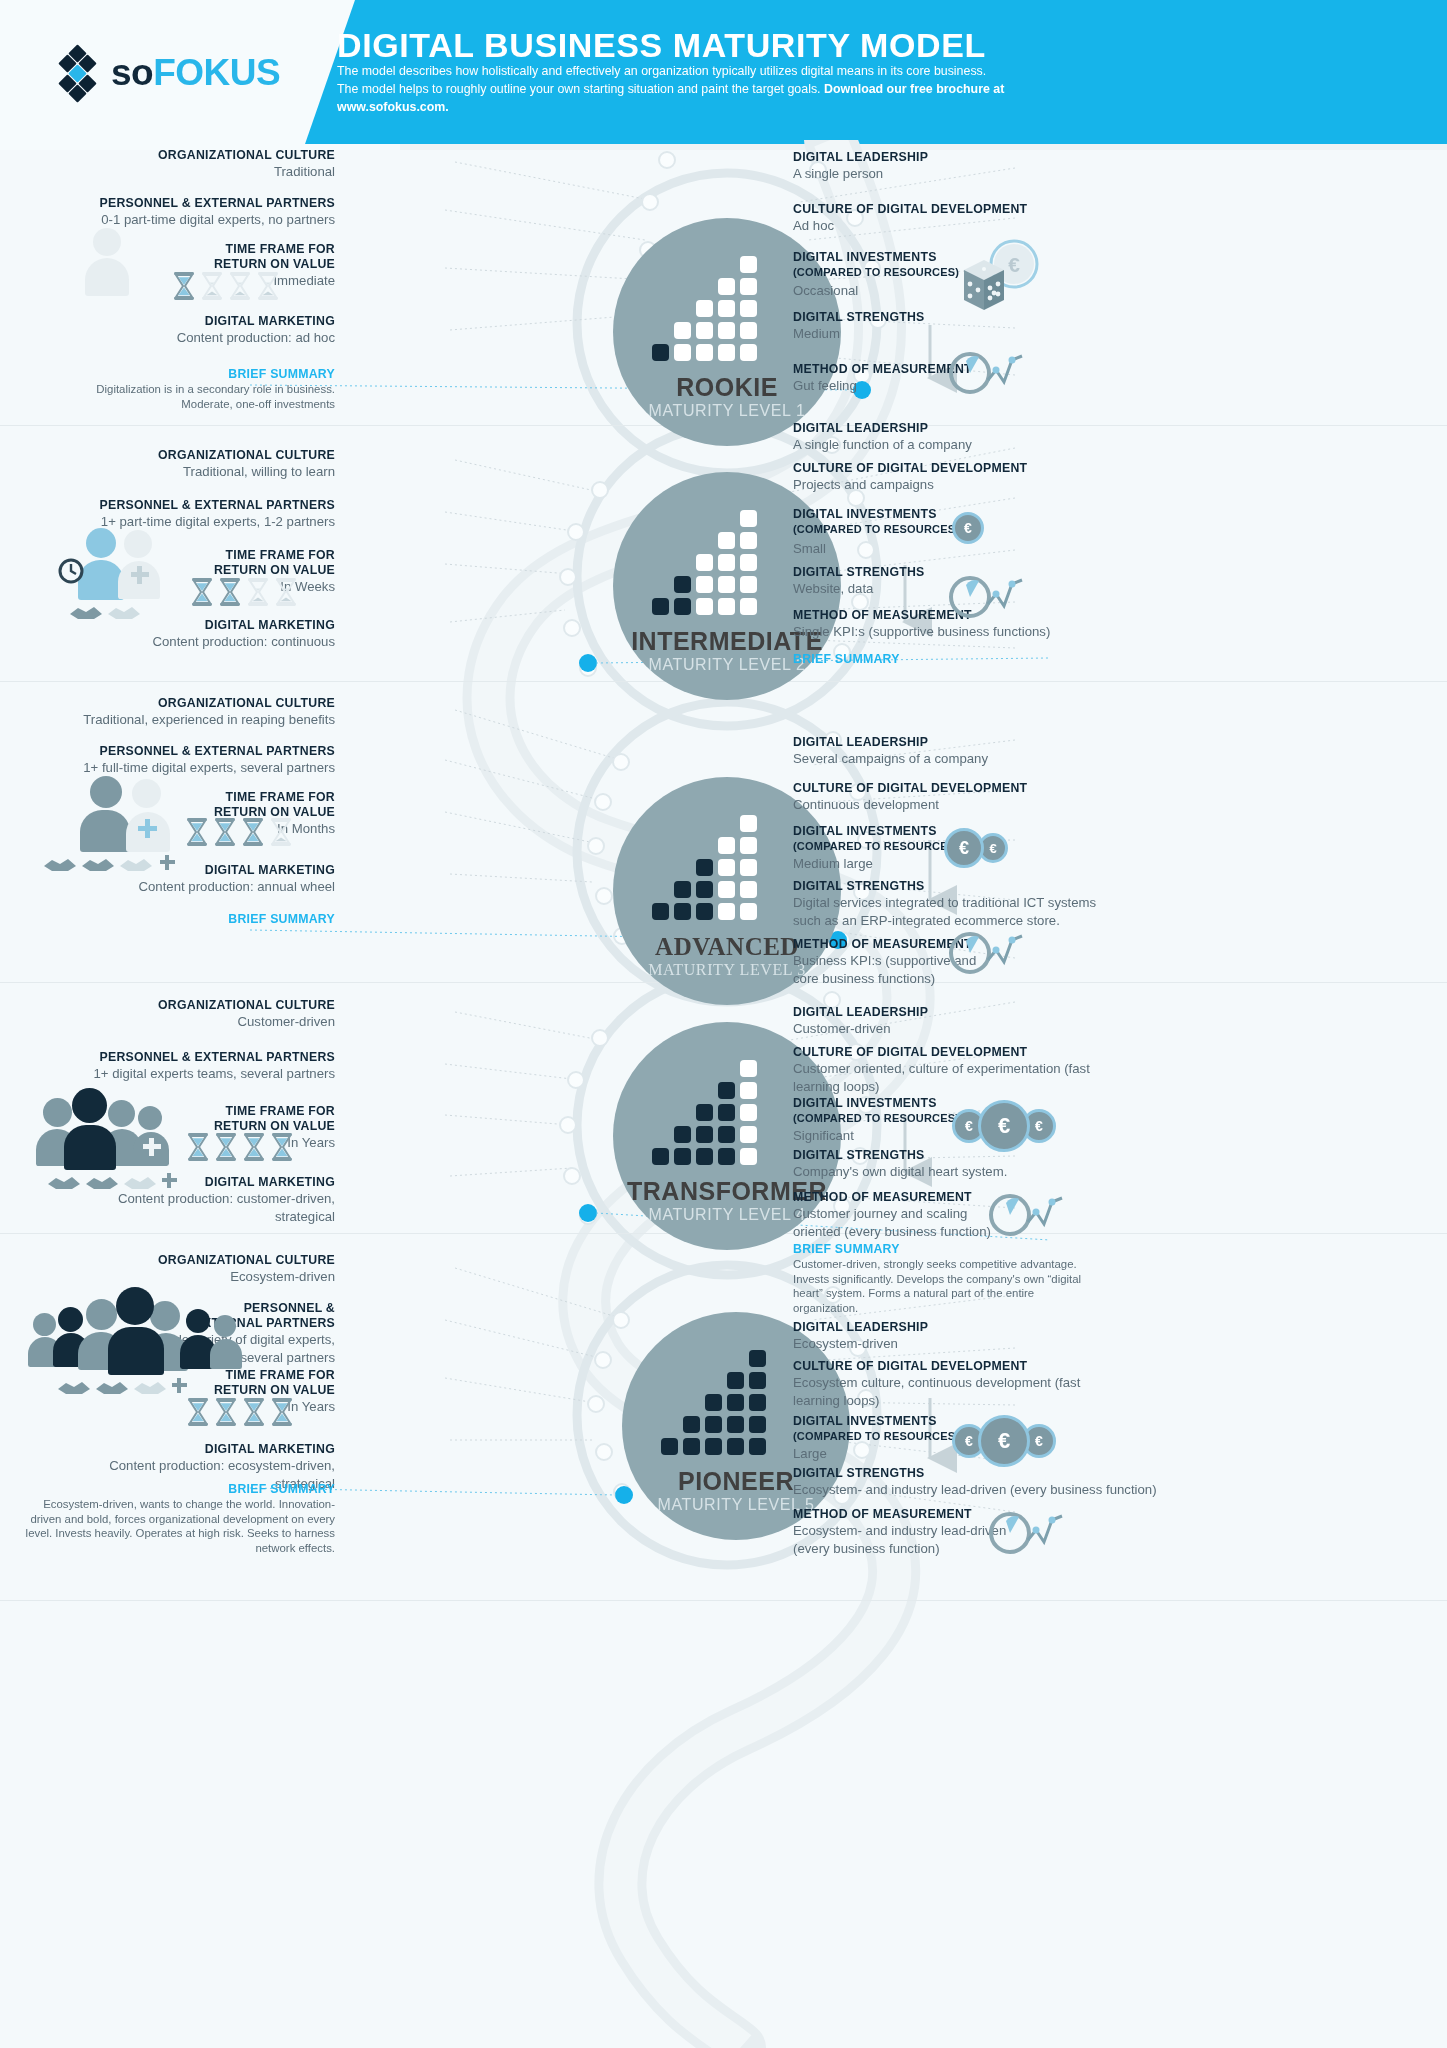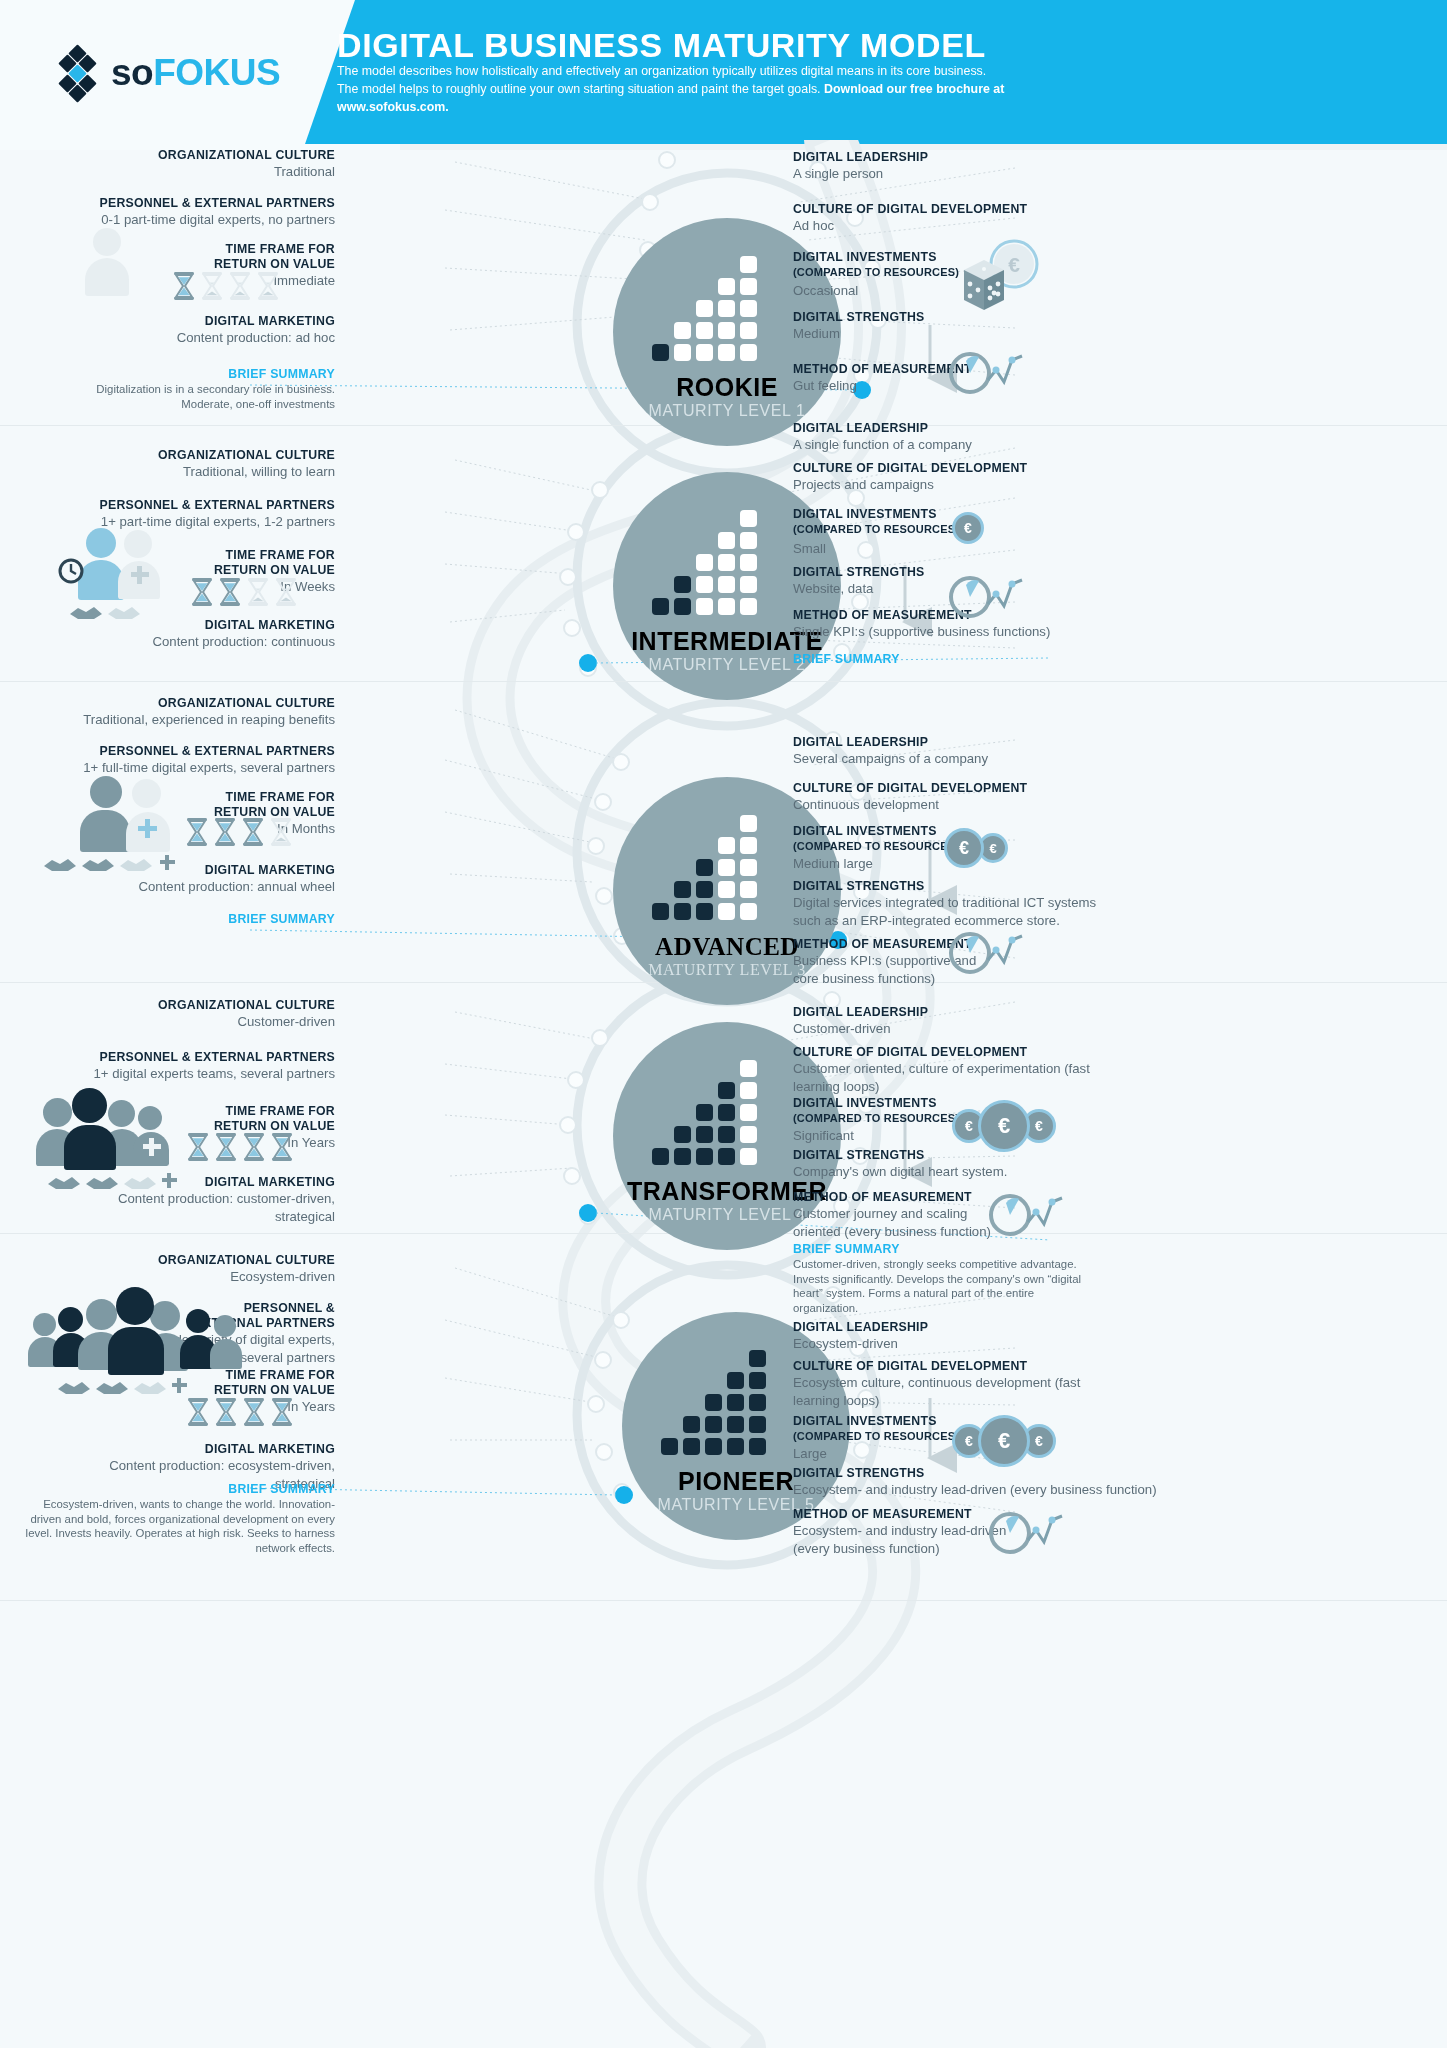--- a/index.html
+++ b/index.html
@@ -33,21 +33,21 @@
   
   #snake { position:absolute; left:0; top:140px; width:1447px; height:1908px; }
   .divider { position:absolute; left:0; width:1447px; height:1px; background:#e3eaed; }
 
   
   .node {
     position:absolute; width:228px; height:228px; border-radius:50%;
     background:#8fa8b0; display:flex; flex-direction:column;
     align-items:center; justify-content:flex-end; padding-bottom:26px;
   }
-  .node-title { color:#000000; font-weight:bold; font-size:25px; letter-spacing:0.5px; line-height:29px; }
+  .node-title { color:#404040; font-weight:bold; font-size:25px; letter-spacing:0.5px; line-height:29px; }
   .node-sub { color:#d6e2e6; font-size:16px; letter-spacing:0.6px; }
   .stair { position:absolute; top:38px; left:50%; transform:translateX(-50%); }
   .stair i { position:absolute; width:17px; height:17px; border-radius:4px; background:#fff; }
   .stair i.dark { background:#122a3a; }
 
   
   .blk { position:absolute; }
   .blk .h { font-size:12.3px; font-weight:bold; color:#11283a; letter-spacing:0.25px; line-height:15px;}
   .blk .h2 { font-size:11px; font-weight:bold; color:#11283a; letter-spacing:0.2px; line-height:14px;}
   .blk .v { font-size:13.2px; color:#5b6d78; line-height:17.5px; }

